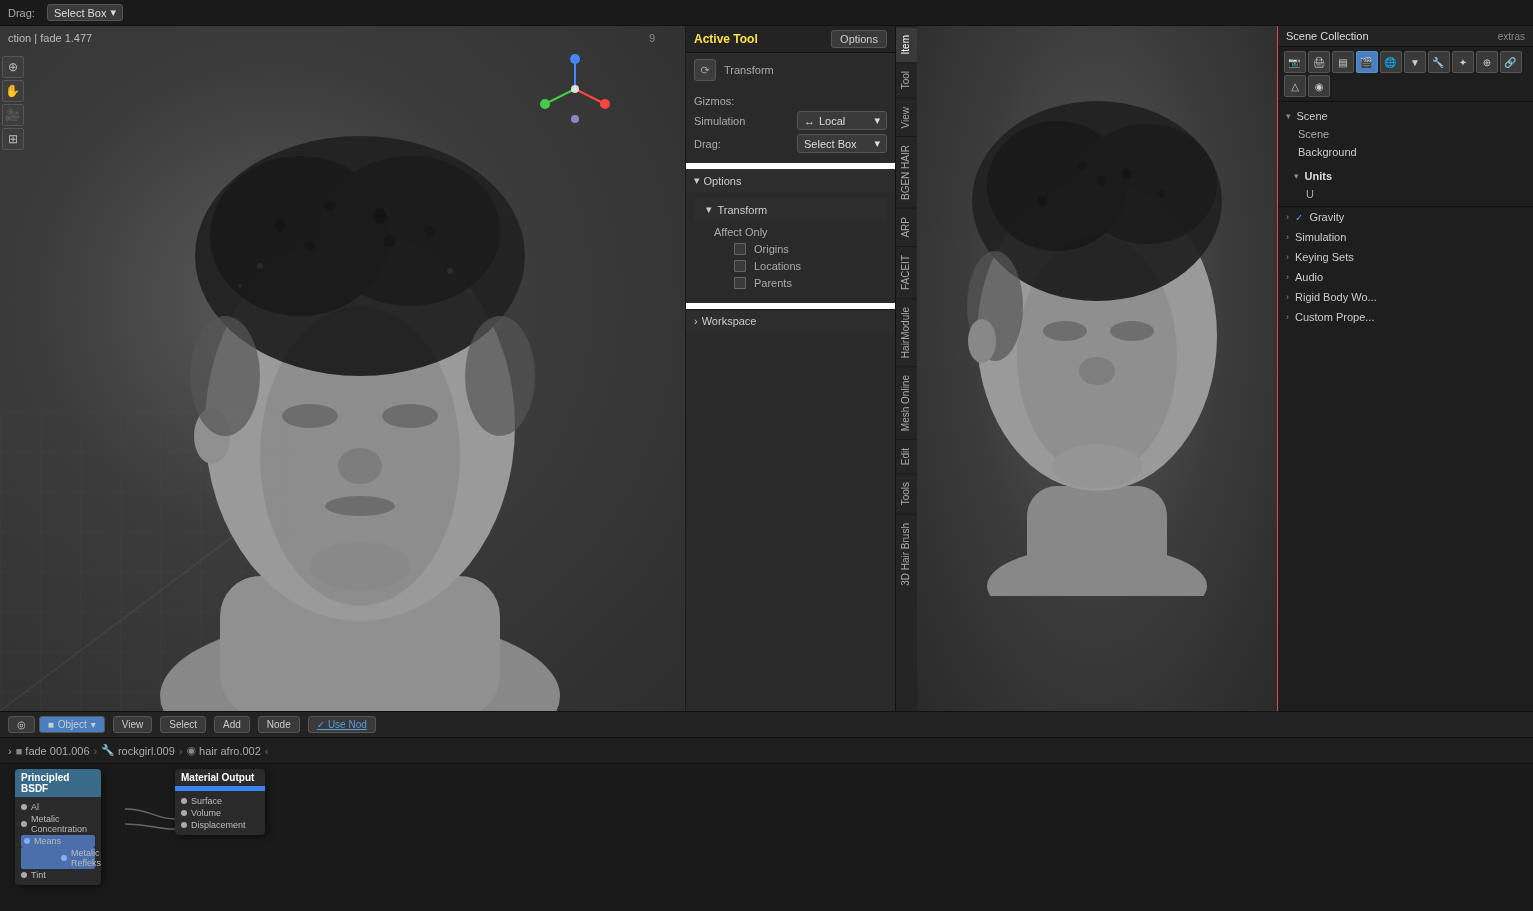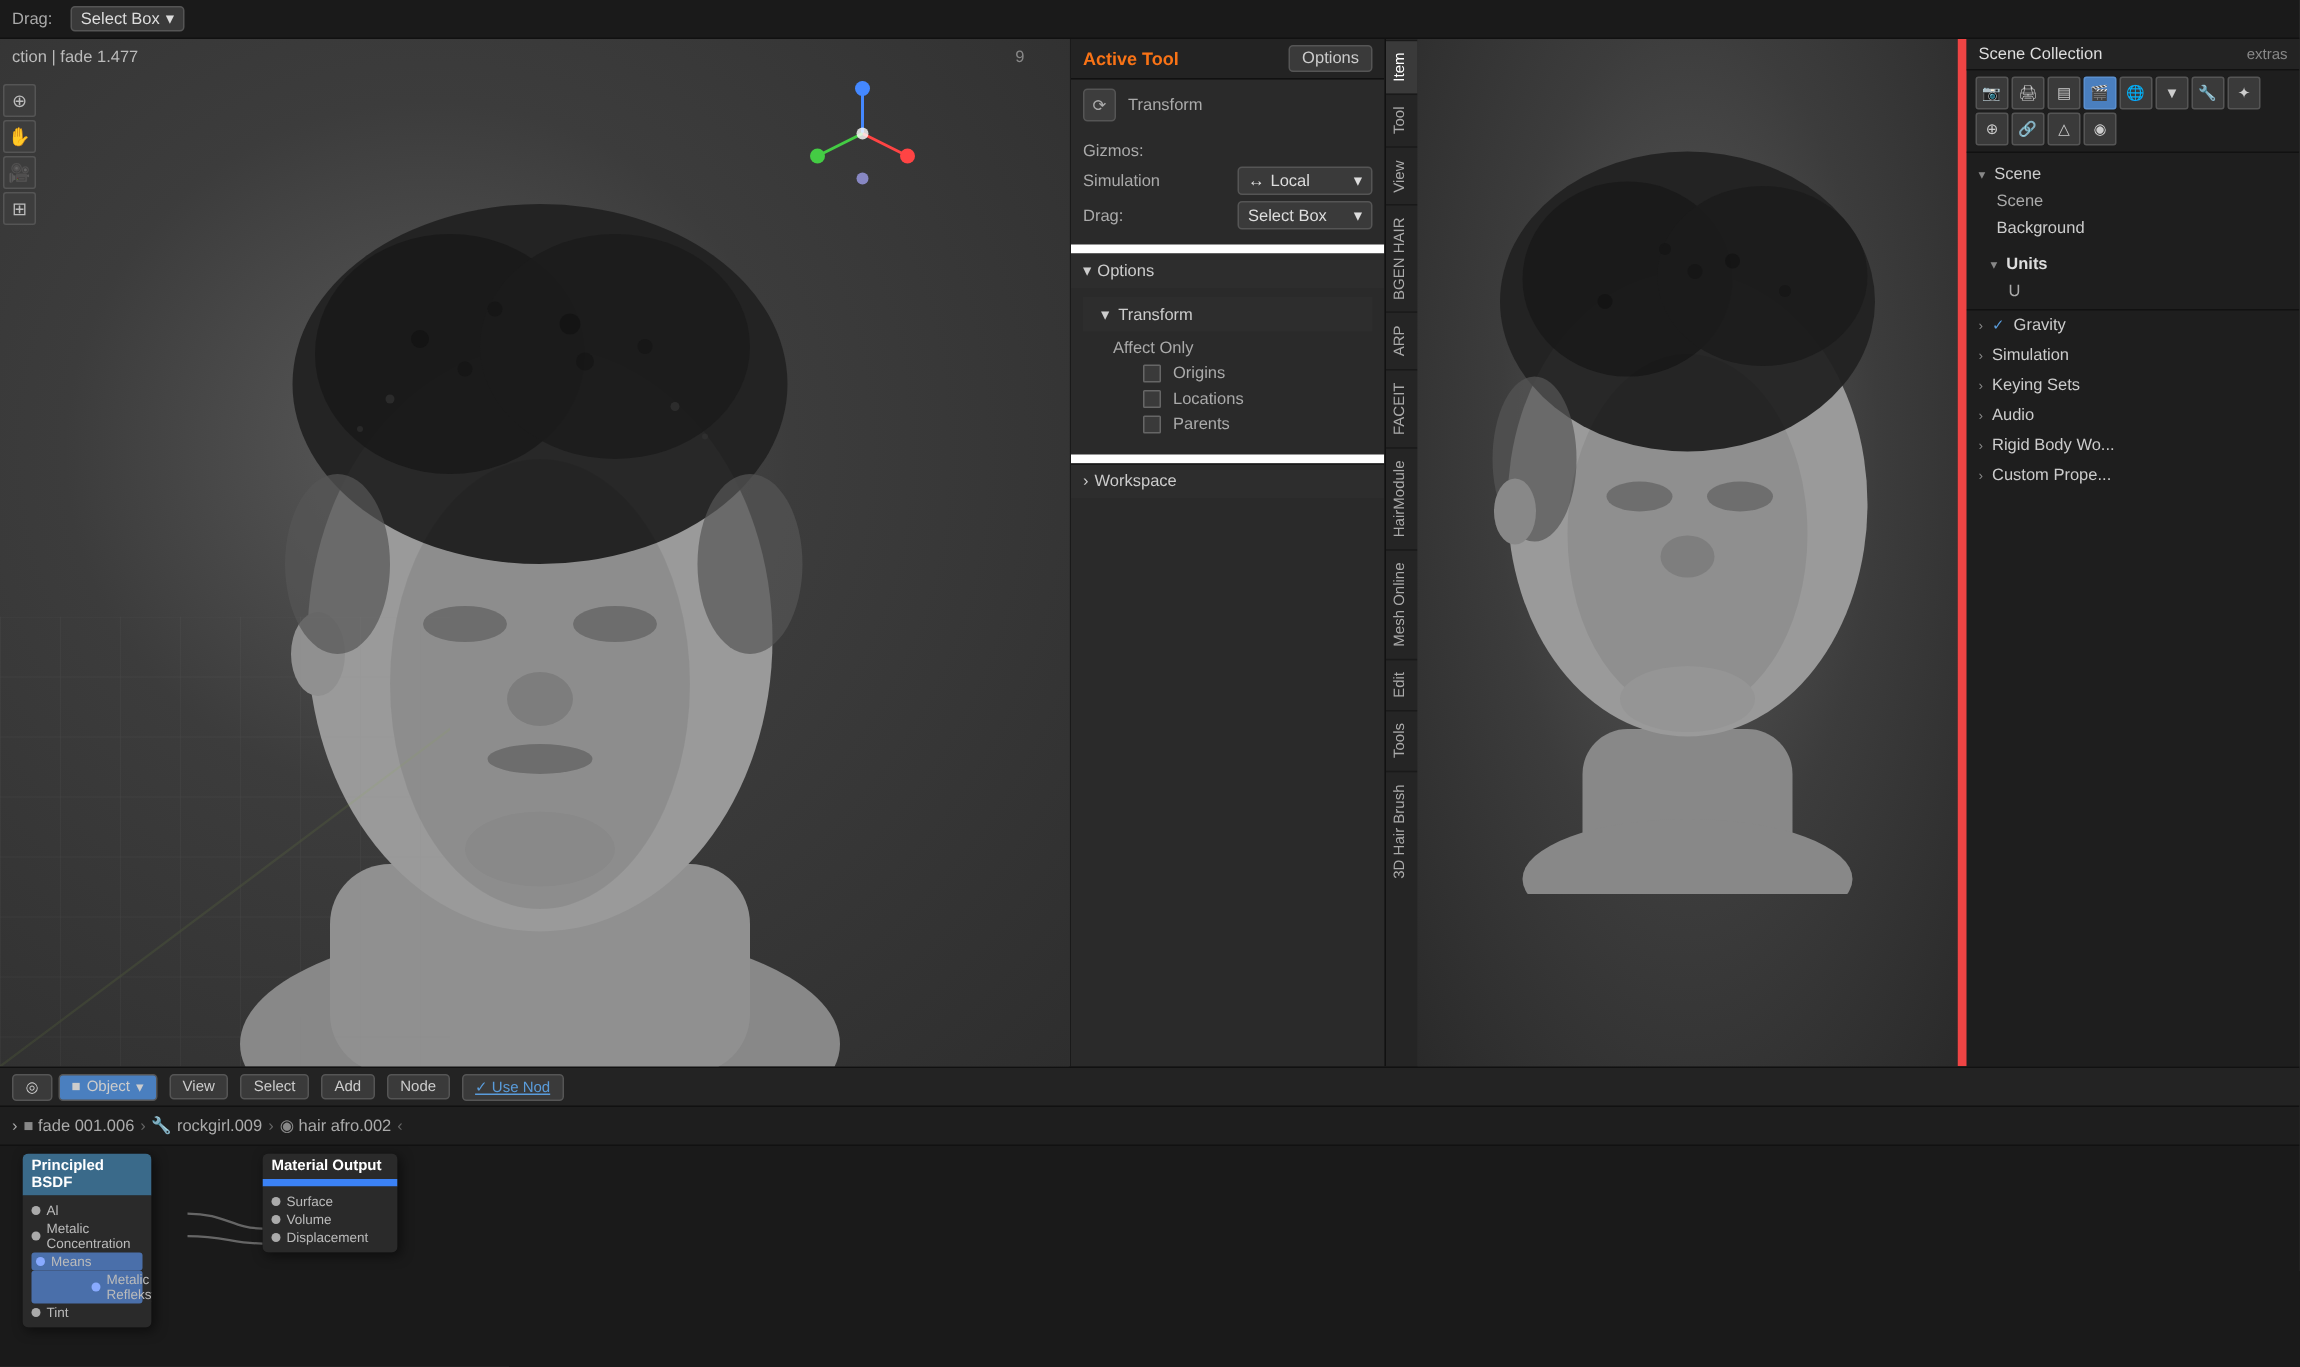--- a/index.html
+++ b/index.html
@@ -144,21 +144,21 @@
 
     .tool-panel-header {
       background: #232323;
       padding: 4px 8px;
       display: flex;
       align-items: center;
       justify-content: space-between;
       border-bottom: 1px solid #111;
     }
     .tool-panel-title {
-      color: #f97316;
+      color: #fde047;
       font-size: 12px;
       font-weight: bold;
     }
 
     .panel-section {
       border-bottom: 6px solid #ffffff;
     }
     .panel-section-header {
       padding: 5px 8px;
       background: #2d2d2d;
@@ -295,23 +295,23 @@
     .right-head-model {
       position: absolute;
       top: 20px;
       left: 30px;
       right: 30px;
       bottom: 20px;
     }
 
     
     .scene-panel {
-      width: 228px;
+      width: 256px;
       background: #1e1e1e;
-      border-left: 6px solid #ef4444;
+      border-left: 1px solid #ef4444;
       display: flex;
       flex-direction: column;
       flex-shrink: 0;
       overflow: hidden;
     }
     .scene-panel-header {
       background: #232323;
       padding: 4px 8px;
       border-bottom: 1px solid #111;
       display: flex;

